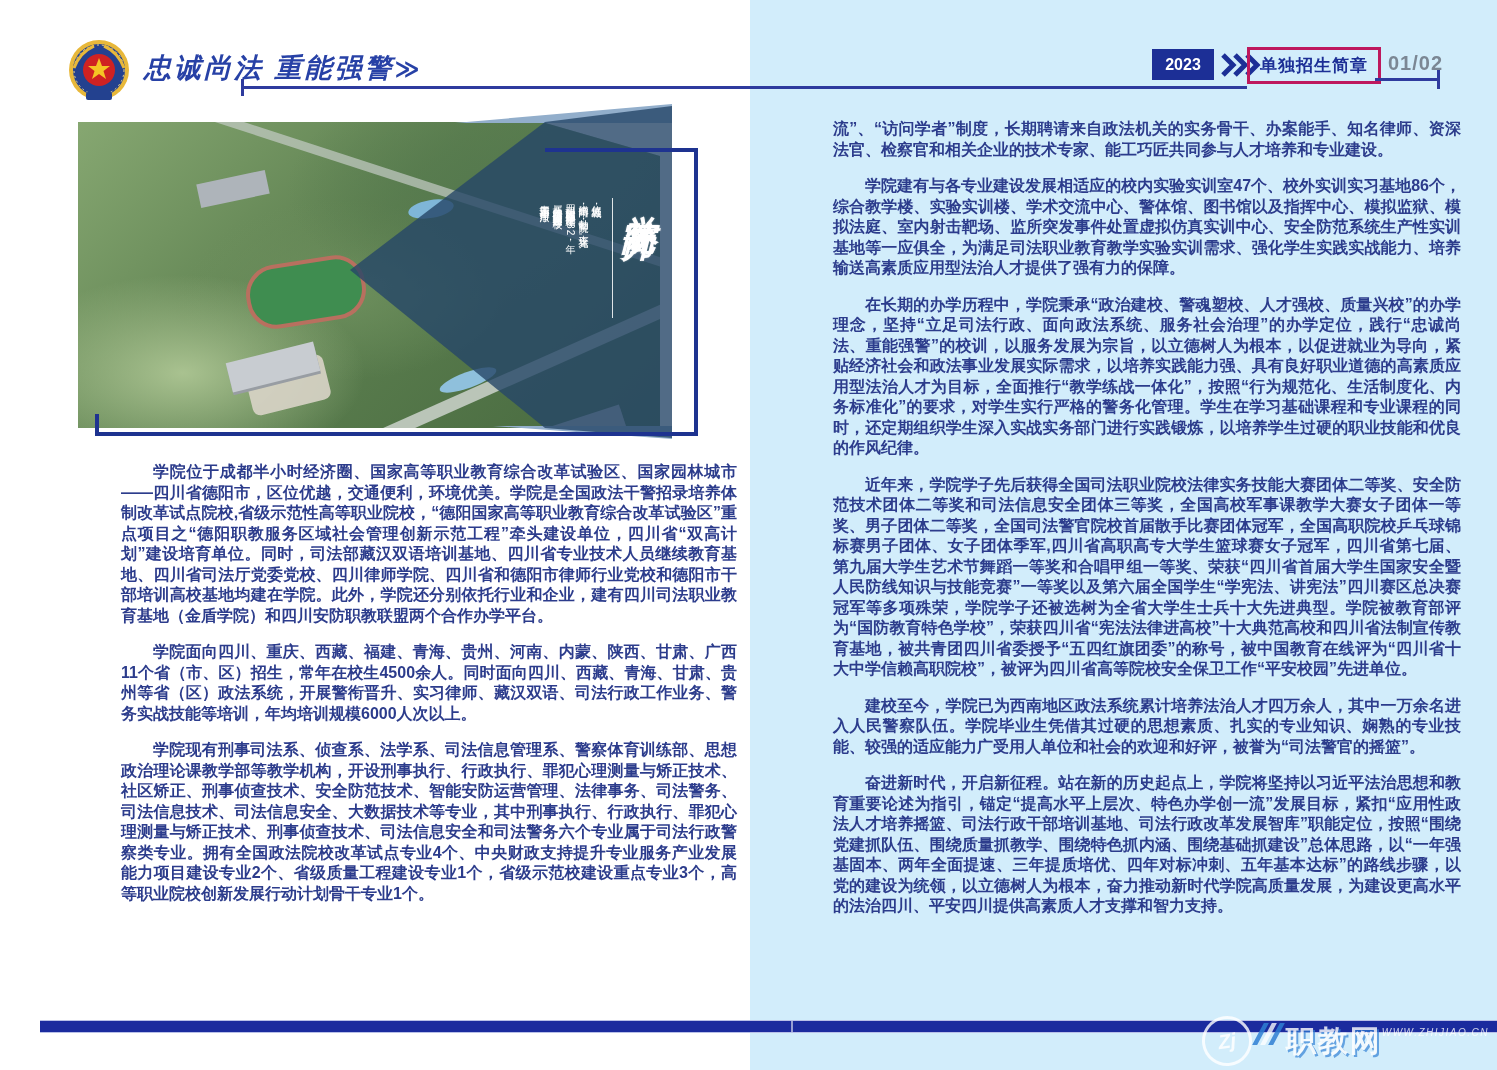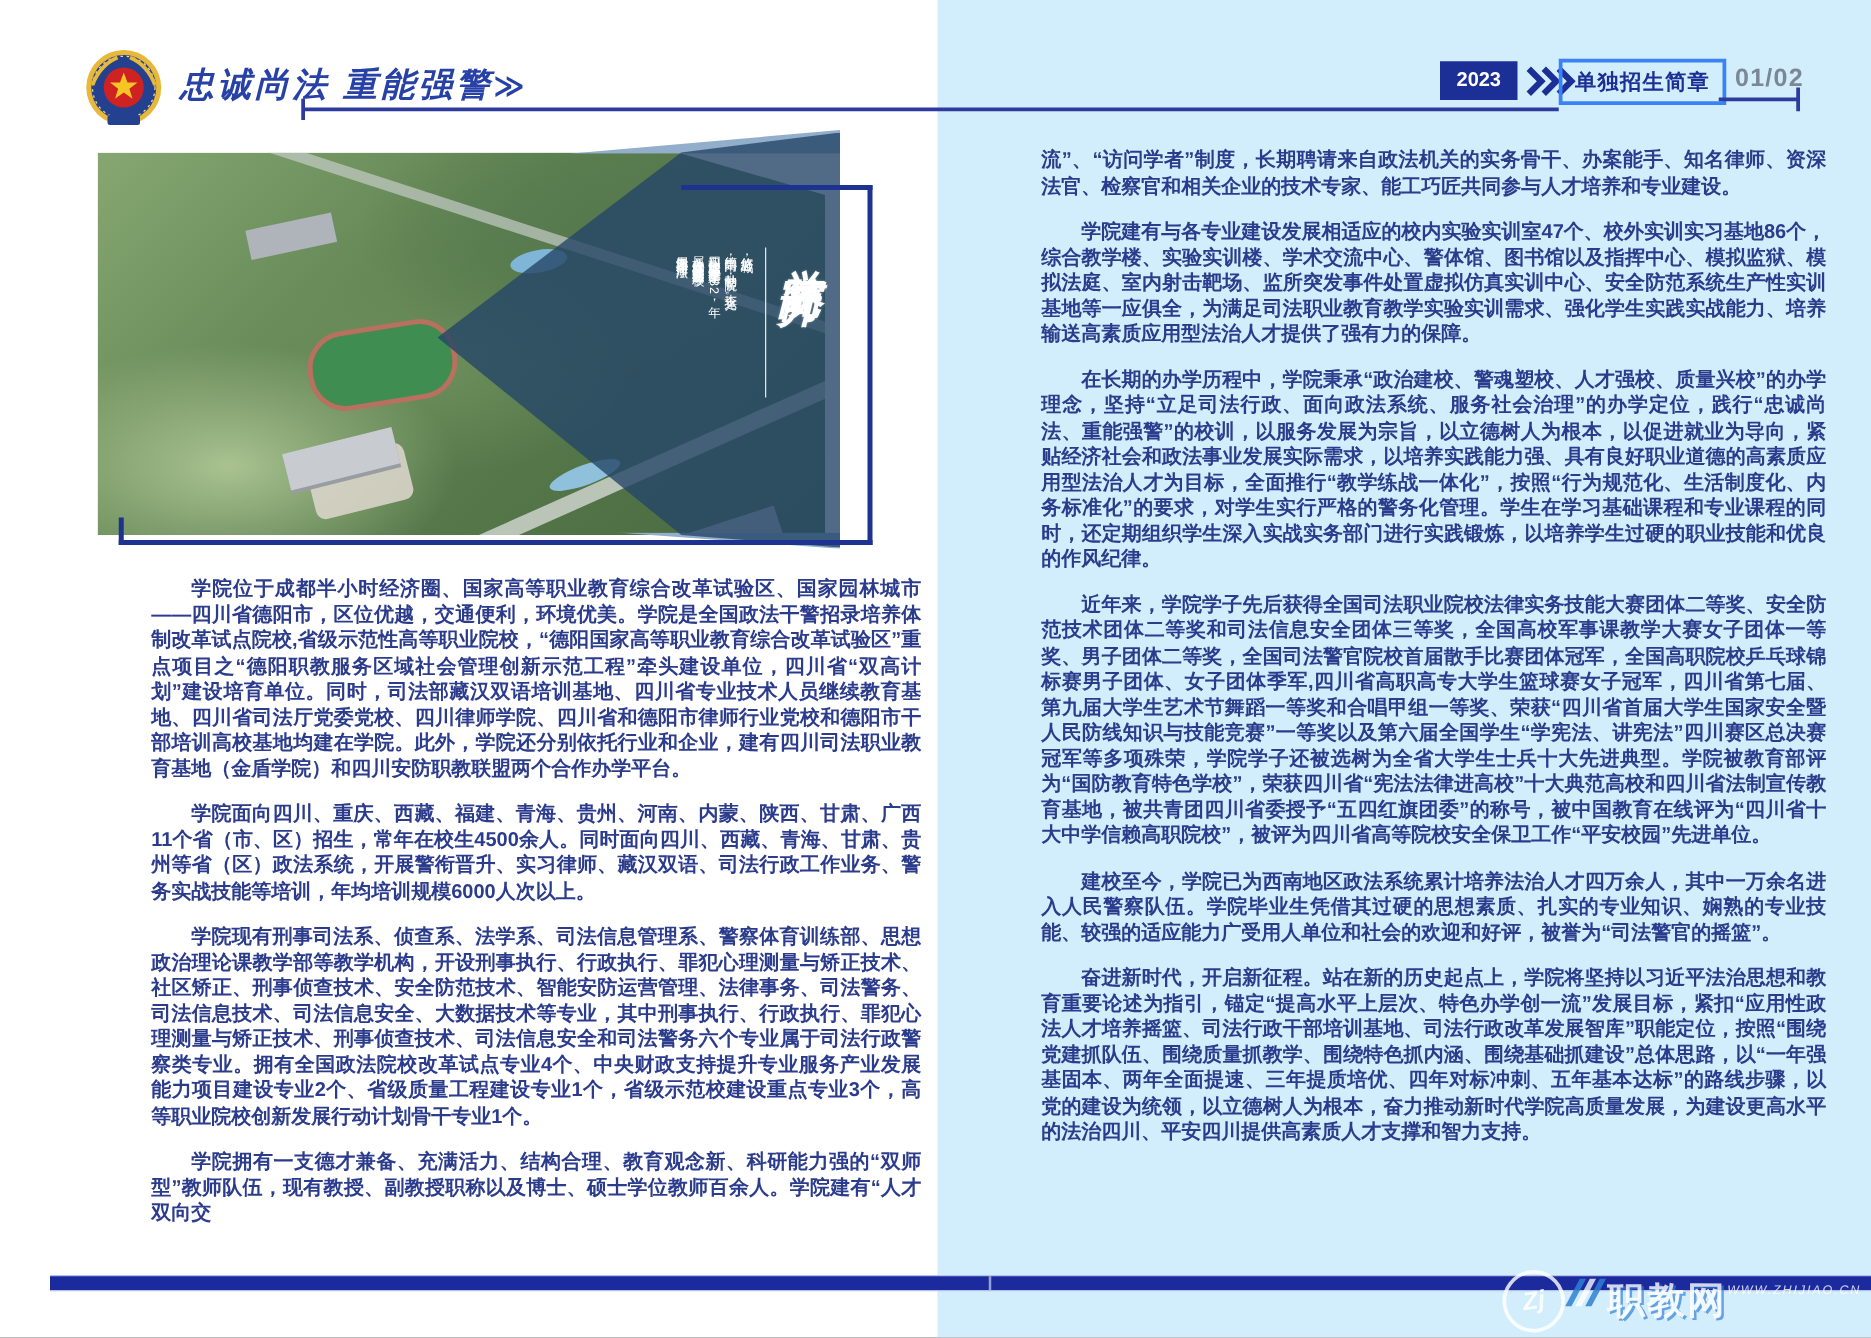--- a/index.html
+++ b/index.html
@@ -13,21 +13,21 @@
   
   .badge{position:absolute;left:66px;top:38px;width:66px;height:68px;}
   .slogan{position:absolute;left:144px;top:50px;font-size:27px;font-weight:900;
     color:#2741a6;font-style:italic;letter-spacing:3px;white-space:nowrap;}
   .slogan .chev{font-style:normal;font-size:24px;letter-spacing:0;}
   .hrule{position:absolute;left:243px;top:86px;width:1004px;height:3px;background:#2e3b9e;}
   .hrule-tick-left{position:absolute;left:241px;top:79px;width:3px;height:17px;background:#2e3b9e;}
   .year-badge{position:absolute;left:1152px;top:49px;width:62px;height:31px;background:#1c2f96;
     color:#fff;font-weight:bold;font-size:16px;display:flex;align-items:center;justify-content:center;}
   .chevrons{position:absolute;left:1220px;top:52px;width:42px;height:26px;}
-  .label-box{position:absolute;left:1247px;top:47px;width:128px;height:31px;border:3px solid #3b82f6;
+  .label-box{position:absolute;left:1247px;top:47px;width:128px;height:31px;border:3px solid #be185d;
     display:flex;align-items:center;justify-content:center;font-size:17px;font-weight:bold;color:#1c2f96;letter-spacing:1px;}
   .pagenum{position:absolute;left:1388px;top:52px;font-size:20px;color:#7b8794;font-weight:bold;letter-spacing:1px;}
   .hrule2{position:absolute;left:1375px;top:78px;width:65px;height:3px;background:#2e3b9e;}
   .hrule2-tick{position:absolute;left:1437px;top:70px;width:3px;height:19px;background:#2e3b9e;}
 
   
   .photo{
     position:absolute;left:78px;top:122px;width:582px;height:306px;overflow:hidden;
     background:
       radial-gradient(ellipse 260px 140px at 18% 82%, #a9c290 0%, rgba(169,194,144,0) 70%),
@@ -150,21 +150,20 @@
     <div>属公办政法类全日制普通高等学校，</div>
     <div>隶属于四川省司法厅。</div>
   </div>
   <div class="caption-divider"></div>
   <div class="photo-title">学院简介</div>
 
   <div class="textcol left-col">
     <p>学院位于成都半小时经济圈、国家高等职业教育综合改革试验区、国家园林城市——四川省德阳市，区位优越，交通便利，环境优美。学院是全国政法干警招录培养体制改革试点院校,省级示范性高等职业院校，“德阳国家高等职业教育综合改革试验区”重点项目之“德阳职教服务区域社会管理创新示范工程”牵头建设单位，四川省“双高计划”建设培育单位。同时，司法部藏汉双语培训基地、四川省专业技术人员继续教育基地、四川省司法厅党委党校、四川律师学院、四川省和德阳市律师行业党校和德阳市干部培训高校基地均建在学院。此外，学院还分别依托行业和企业，建有四川司法职业教育基地（金盾学院）和四川安防职教联盟两个合作办学平台。</p>
     <p>学院面向四川、重庆、西藏、福建、青海、贵州、河南、内蒙、陕西、甘肃、广西11个省（市、区）招生，常年在校生4500余人。同时面向四川、西藏、青海、甘肃、贵州等省（区）政法系统，开展警衔晋升、实习律师、藏汉双语、司法行政工作业务、警务实战技能等培训，年均培训规模6000人次以上。</p>
     <p>学院现有刑事司法系、侦查系、法学系、司法信息管理系、警察体育训练部、思想政治理论课教学部等教学机构，开设刑事执行、行政执行、罪犯心理测量与矫正技术、社区矫正、刑事侦查技术、安全防范技术、智能安防运营管理、法律事务、司法警务、司法信息技术、司法信息安全、大数据技术等专业，其中刑事执行、行政执行、罪犯心理测量与矫正技术、刑事侦查技术、司法信息安全和司法警务六个专业属于司法行政警察类专业。拥有全国政法院校改革试点专业4个、中央财政支持提升专业服务产业发展能力项目建设专业2个、省级质量工程建设专业1个，省级示范校建设重点专业3个，高等职业院校创新发展行动计划骨干专业1个。</p>
-    <p>学院拥有一支德才兼备、充满活力、结构合理、教育观念新、科研能力强的“双师型”教师队伍，现有教授、副教授职称以及博士、硕士学位教师百余人。学院建有“人才双向交</p>
   </div>
 
   <div class="textcol right-col">
     <p class="no-indent">流”、“访问学者”制度，长期聘请来自政法机关的实务骨干、办案能手、知名律师、资深法官、检察官和相关企业的技术专家、能工巧匠共同参与人才培养和专业建设。</p>
     <p>学院建有与各专业建设发展相适应的校内实验实训室47个、校外实训实习基地86个，综合教学楼、实验实训楼、学术交流中心、警体馆、图书馆以及指挥中心、模拟监狱、模拟法庭、室内射击靶场、监所突发事件处置虚拟仿真实训中心、安全防范系统生产性实训基地等一应俱全，为满足司法职业教育教学实验实训需求、强化学生实践实战能力、培养输送高素质应用型法治人才提供了强有力的保障。</p>
     <p>在长期的办学历程中，学院秉承“政治建校、警魂塑校、人才强校、质量兴校”的办学理念，坚持“立足司法行政、面向政法系统、服务社会治理”的办学定位，践行“忠诚尚法、重能强警”的校训，以服务发展为宗旨，以立德树人为根本，以促进就业为导向，紧贴经济社会和政法事业发展实际需求，以培养实践能力强、具有良好职业道德的高素质应用型法治人才为目标，全面推行“教学练战一体化”，按照“行为规范化、生活制度化、内务标准化”的要求，对学生实行严格的警务化管理。学生在学习基础课程和专业课程的同时，还定期组织学生深入实战实务部门进行实践锻炼，以培养学生过硬的职业技能和优良的作风纪律。</p>
     <p>近年来，学院学子先后获得全国司法职业院校法律实务技能大赛团体二等奖、安全防范技术团体二等奖和司法信息安全团体三等奖，全国高校军事课教学大赛女子团体一等奖、男子团体二等奖，全国司法警官院校首届散手比赛团体冠军，全国高职院校乒乓球锦标赛男子团体、女子团体季军,四川省高职高专大学生篮球赛女子冠军，四川省第七届、第九届大学生艺术节舞蹈一等奖和合唱甲组一等奖、荣获“四川省首届大学生国家安全暨人民防线知识与技能竞赛”一等奖以及第六届全国学生“学宪法、讲宪法”四川赛区总决赛冠军等多项殊荣，学院学子还被选树为全省大学生士兵十大先进典型。学院被教育部评为“国防教育特色学校”，荣获四川省“宪法法律进高校”十大典范高校和四川省法制宣传教育基地，被共青团四川省委授予“五四红旗团委”的称号，被中国教育在线评为“四川省十大中学信赖高职院校”，被评为四川省高等院校安全保卫工作“平安校园”先进单位。</p>
     <p>建校至今，学院已为西南地区政法系统累计培养法治人才四万余人，其中一万余名进入人民警察队伍。学院毕业生凭借其过硬的思想素质、扎实的专业知识、娴熟的专业技能、较强的适应能力广受用人单位和社会的欢迎和好评，被誉为“司法警官的摇篮”。</p>
     <p>奋进新时代，开启新征程。站在新的历史起点上，学院将坚持以习近平法治思想和教育重要论述为指引，锚定“提高水平上层次、特色办学创一流”发展目标，紧扣“应用性政法人才培养摇篮、司法行政干部培训基地、司法行政改革发展智库”职能定位，按照“围绕党建抓队伍、围绕质量抓教学、围绕特色抓内涵、围绕基础抓建设”总体思路，以“一年强基固本、两年全面提速、三年提质培优、四年对标冲刺、五年基本达标”的路线步骤，以党的建设为统领，以立德树人为根本，奋力推动新时代学院高质量发展，为建设更高水平的法治四川、平安四川提供高素质人才支撑和智力支持。</p>
   </div>

